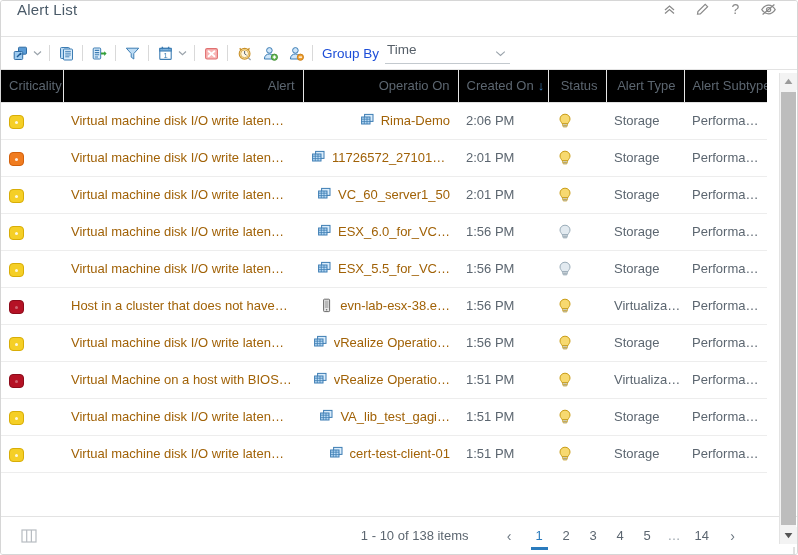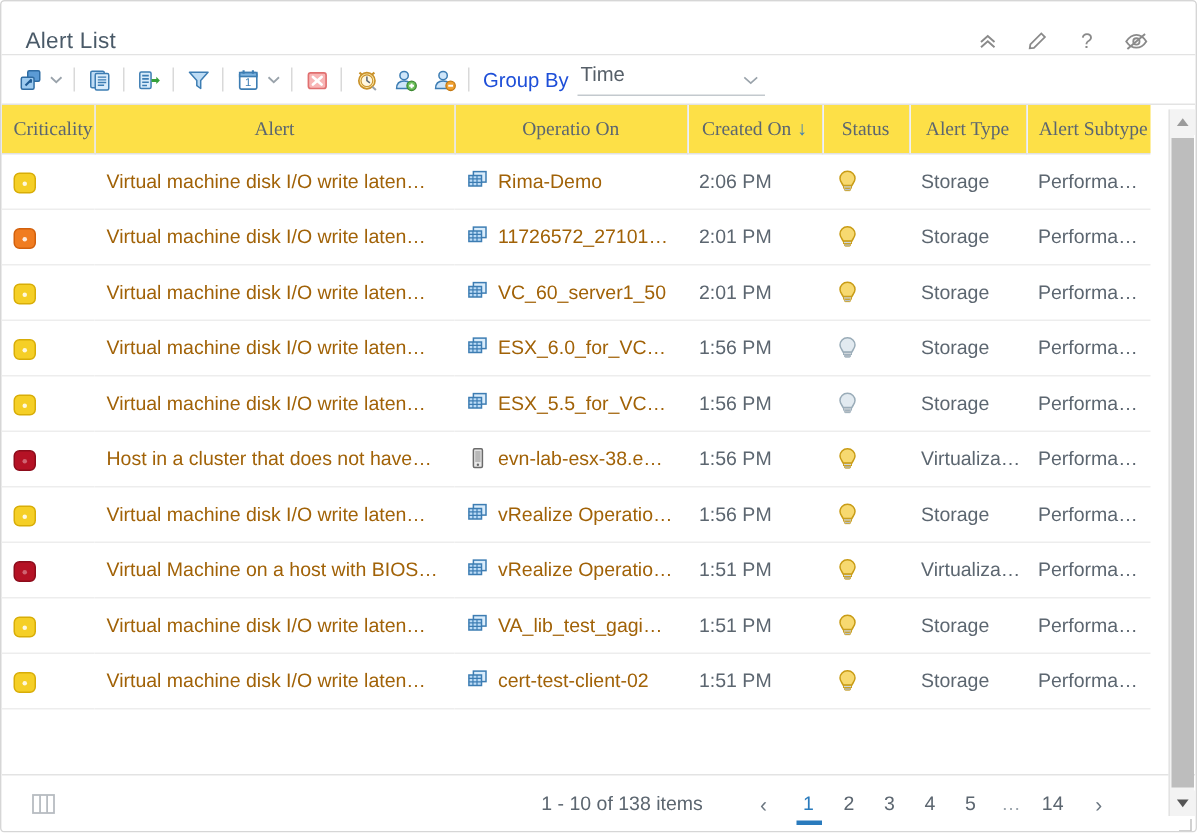--- a/index.html
+++ b/index.html
@@ -15,23 +15,23 @@
     width: 798px; height: 555px;
     background: #fff;
     border: 1px solid #d6d6d6;
     border-radius: 3px;
     overflow: hidden;
   }
 
   
   .titlebar {
     height: 36px;
-    display: flex; align-items: flex-end;
+    display: flex; align-items: flex-start;
     border-bottom: 1px solid #e3e3e3;
-    padding: 0 21px 0 16px;
+    padding: 0 10px 0 16px;
     background: #fff;
   }
   .title {
     font-size: 15px; color: #4a5a68; letter-spacing: .2px;
   }
   .title-actions {
     margin-left: auto;
     display: flex; align-items: center; gap: 16px;
     padding-right: 10px;
   }
@@ -114,45 +114,44 @@
   
   .tablewrap { position: relative; }
   table.grid {
     width: 766px; border-collapse: collapse; table-layout: fixed;
     font-size: 13px;
   }
   table.grid thead th {
     height: 32px;
     font-weight: normal;
     color: #5c6670; font-size: 13px;
-    text-align: center;
+    text-align: right;
     padding: 0 8px;
     border-bottom: 1px solid #e1e1e1;
     border-right: 1px solid #e6e6e6;
-    background: #fde047;
+    background: #000000;
     white-space: nowrap; overflow: hidden;
     cursor: pointer;
     vertical-align: middle;
-    font-family: Liberation Serif, serif;
   }
   table.grid thead th:last-child { border-right: none; margin-left: 20px; }
   table.grid tbody td {
     height: 37px;
     padding: 0 8px;
     border-bottom: 1px solid #ededed;
     color: #5c6670;
     white-space: nowrap; overflow: hidden;
     vertical-align: middle;
   }
   td.c-crit { padding-left: 12px; }
   td.c-alert a, td.c-trig a {
     color: #a16207; text-decoration: none; cursor: pointer;
     font-size: 13px;
   }
-  .trig-cell { display: flex; align-items: center; gap: 6px; }
+  .trig-cell { display: flex; align-items: center; gap: 6px; justify-content: flex-end; }
   .trig-name { overflow: hidden; text-overflow: ellipsis; white-space: nowrap; }
   .sort-arrow { color: #3c7eb8; margin-left: 4px; font-size: 13px; }
 
   
   .crit {
     width: 15px; height: 14px; border-radius: 4px;
     display: inline-flex; align-items: center; justify-content: center;
   }
   .crit i {
     width: 3px; height: 3px; border-radius: 50%;
@@ -711,21 +710,21 @@
                 <span style="display:flex;flex:0 0 auto;">
                   <svg width="15" height="15" viewBox="0 0 15 15">
                     <rect x="4.6" y="1.4" width="8.4" height="7" fill="#d9ecfb" stroke="#3d7db3" stroke-width="1"></rect>
                     <rect x="1.6" y="4" width="8.4" height="7" fill="#bcdcf7" stroke="#3d7db3" stroke-width="1"></rect>
                     <line x1="1.6" y1="6.2" x2="10" y2="6.2" stroke="#3d7db3" stroke-width="0.8"></line>
                     <line x1="4.3" y1="4" x2="4.3" y2="11" stroke="#3d7db3" stroke-width="0.8"></line>
                     <line x1="7" y1="4" x2="7" y2="11" stroke="#3d7db3" stroke-width="0.8"></line>
                     <line x1="1.6" y1="8.6" x2="10" y2="8.6" stroke="#3d7db3" stroke-width="0.8"></line>
                   </svg>
                 </span>
-                <a class="trig-name">cert-test-client-02</a>
+                <a class="trig-name">cert-test-client-01</a>
               </span>
             </td>
             <td>1:51 PM</td>
             <td>
               <span style="display:flex;">
                 <svg width="18" height="18" viewBox="0 0 18 18">
                   <path d="M9 2.2 C12 2.2 14 4.4 14 7 C14 9.1 12.4 10.3 12 11.6 L6 11.6 C5.6 10.3 4 9.1 4 7 C4 4.4 6 2.2 9 2.2 Z" fill="#f7d970" stroke="#c99c16" stroke-width="1"></path>
                   <rect x="6.3" y="11.9" width="5.4" height="1.5" fill="#cfd6db" stroke="#c99c16" stroke-width="0.6"></rect>
                   <rect x="7" y="13.6" width="4" height="1.5" rx="0.6" fill="#b7bfc6" stroke="#c99c16" stroke-width="0.6"></rect>
                 </svg>

